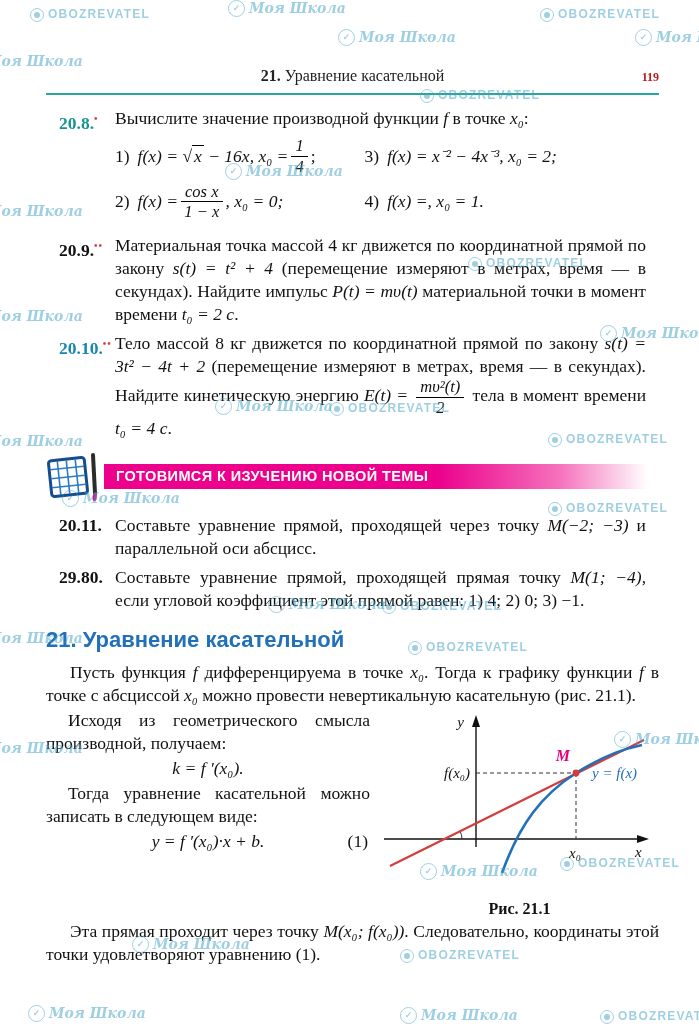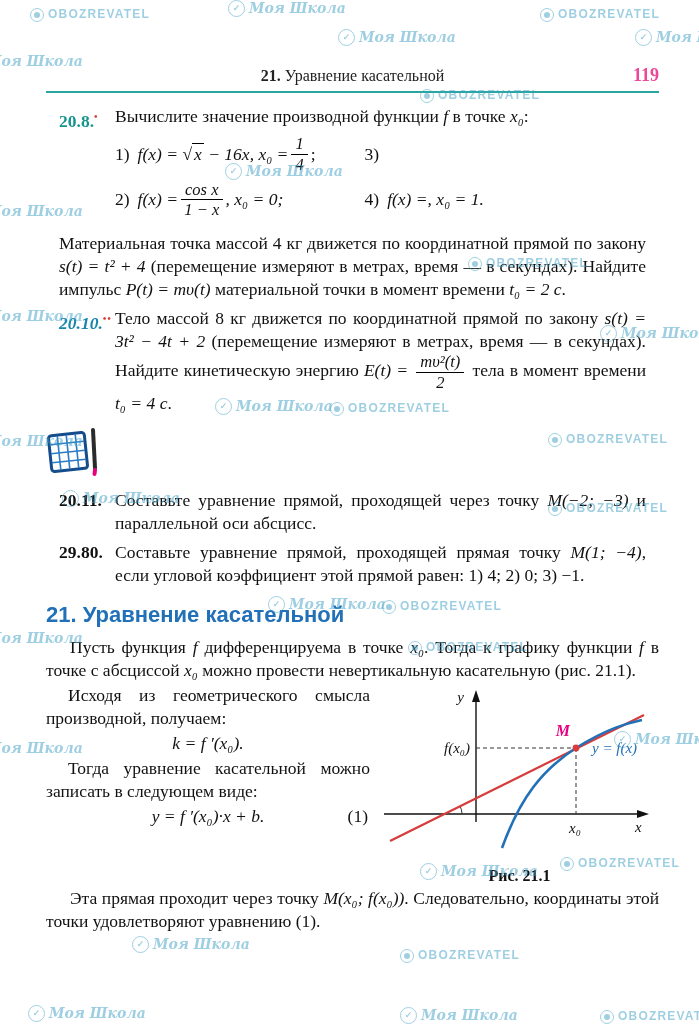--- a/index.html
+++ b/index.html
@@ -5,28 +5,28 @@
   html,body{margin:0;padding:0;background:#e8e8e8;}
   .page{position:relative;width:699px;height:1024px;background:#ffffff;overflow:hidden;
         font-family:"Liberation Serif",serif;font-size:17.5px;line-height:23px;color:#111;}
   .content{position:absolute;left:46px;top:64px;width:613px;}
 
   
   .header-row{display:flex;align-items:baseline;font-size:16px;}
   .h-spacer{width:70px;flex:none;}
   .h-title{flex:1;text-align:center;color:#222;}
   .h-title b{font-weight:bold;}
-  .h-page{width:70px;flex:none;text-align:right;font-weight:bold;font-size:18px;color:#ec4899;}
+  .h-page{width:70px;flex:none;text-align:right;font-weight:bold;font-size:12px;color:#b91c1c;}
   .rule{border-bottom:2px solid #2aa6a0;margin-top:4px;margin-bottom:12px;}
 
   
   .prob{display:flex;margin:2px 13px 6px;}
   .pnum{flex:none;width:56px;font-weight:bold;white-space:nowrap;}
   .pnum.teal{color:#17948e;}
-  .pnum.teal2{color:#1886ad;font-style:italic;}
+  .pnum.teal2{color:#1886ad;}
   .stars{color:#d63c3c;font-size:10px;letter-spacing:1px;}
   .pbody{flex:1;text-align:justify;}
   .mi{font-style:italic;}
   .blue-f{color:#2170b8;font-style:italic;}
 
   
   .frac{display:inline-flex;flex-direction:column;align-items:center;vertical-align:middle;
         line-height:1.08;margin:0 3px;font-style:italic;font-size:16.5px;}
   .frac .num{border-bottom:1.3px solid #000;padding:0 4px 1px;}
   .frac .den{padding-top:1px;}
@@ -55,21 +55,21 @@
   .para{text-align:justify;text-indent:24px;margin:0 0 2px;}
 
   
   .twocol{display:flex;margin-top:2px;}
   .col-text{width:324px;flex:none;text-align:justify;}
   .col-text .para{text-indent:22px;}
   .col-fig{flex:1;padding-left:10px;padding-top:2px;}
   .formula-line{position:relative;text-align:center;margin:1px 0 2px;}
   .ftag{position:absolute;right:2px;top:0;}
 
-  .fig-caption{text-align:center;font-weight:bold;font-size:16px;margin-top:0;}
+  .fig-caption{text-align:center;font-weight:bold;font-size:16px;margin-top:8px;}
 
   
   .axis{stroke:#111;stroke-width:1.4;}
   .dash{stroke:#333;stroke-width:1;stroke-dasharray:4 3;}
   .curve{stroke:#2170b8;stroke-width:2.6;fill:none;}
   .tangent{stroke:#d63c3c;stroke-width:2.2;}
   .arc{stroke:#333;stroke-width:1;fill:none;}
   .lbl{font-family:"Liberation Serif",serif;font-size:15px;fill:#111;}
   .it{font-style:italic;}
   .lblM{font-family:"Liberation Serif",serif;font-size:16px;font-style:italic;font-weight:bold;fill:#e6007e;}
@@ -109,20 +109,21 @@
               <span class="ilabel">1)</span>
               <span class="mi"><span>f(x) = </span><span class="sqrt"><span class="rad">√</span><span class="sqrt-arg">x</span></span><span> − 16x,</span><span>  x₀ = </span></span>
               <span class="frac">
                   <span class="num">1</span>
                   <span class="den">4</span>
                 </span>
               <span>;</span>
             </div>
             <div class="item">
               <span class="ilabel">3)</span>
+              <span class="mi">f(x) = x⁻² − 4x⁻³,  x₀ = 2;</span>
             </div>
           </div>
           <div class="irow">
             <div class="item left">
               <span class="ilabel">2)</span>
               <span class="mi">f(x) = </span>
               <span class="frac">
                   <span class="num">cos x</span>
                   <span class="den">1 − x</span>
                 </span>
@@ -132,20 +133,21 @@
               <span class="ilabel">4)</span>
               <span class="mi">f(x) = </span>
               <span class="mi">,  x₀ = 1.</span>
             </div>
           </div>
         </div>
       </div>
     </div>
 
     <div class="prob">
+      <div class="pnum"><span>20.9.</span><sup class="stars">••</sup></div>
       <div class="pbody"><span>Материальная точка массой 4 кг движется по координатной прямой по закону </span><span class="mi">s(t) = t² + 4</span><span> (перемещение измеряют в метрах, время — в секундах). Найдите импульс </span><span class="mi">P(t) = mυ(t)</span><span> материальной точки в момент времени </span><span class="mi">t₀ = 2 с</span><span>.</span></div>
     </div>
 
     <div class="prob">
       <div class="pnum teal2"><span>20.10.</span><sup class="stars">••</sup></div>
       <div class="pbody"><span>Тело массой 8 кг движется по координатной прямой по закону </span><span class="mi">s(t) = 3t² − 4t + 2</span><span> (перемещение измеряют в метрах, время — в секундах). Найдите кинетическую энергию </span><span class="mi">E(t) =</span>
         <span class="frac">
             <span class="num">mυ²(t)</span>
             <span class="den">2</span>
           </span><span> тела в момент времени </span><span class="mi">t₀ = 4 с</span><span>.</span></div>
@@ -159,20 +161,23 @@
             <line x1="13" y1="9" x2="13" y2="43" stroke="#2b7cc4" stroke-width="1.6"></line>
             <line x1="22" y1="9" x2="22" y2="43" stroke="#2b7cc4" stroke-width="1.6"></line>
             <line x1="31" y1="9" x2="31" y2="43" stroke="#2b7cc4" stroke-width="1.6"></line>
             <line x1="5" y1="17" x2="39" y2="17" stroke="#2b7cc4" stroke-width="1.6"></line>
             <line x1="5" y1="26" x2="39" y2="26" stroke="#2b7cc4" stroke-width="1.6"></line>
             <line x1="5" y1="35" x2="39" y2="35" stroke="#2b7cc4" stroke-width="1.6"></line>
           </g>
           <line x1="47" y1="4" x2="49" y2="42" stroke="#2b2b2b" stroke-width="4" stroke-linecap="round"></line>
           <line x1="49" y1="44" x2="48.5" y2="48" stroke="#e6007e" stroke-width="4" stroke-linecap="round"></line>
         </svg>
+      </div>
+      <div class="banner-bar">
+        <span class="banner-text">ГОТОВИМСЯ К ИЗУЧЕНИЮ НОВОЙ ТЕМЫ</span>
       </div>
     </div>
 
     <div class="prob">
       <div class="pnum"><span>20.11.</span></div>
       <div class="pbody"><span>Составьте уравнение прямой, проходящей через точку </span><span class="mi">M(−2; −3)</span><span> и параллельной оси абсцисс.</span></div>
     </div>
 
     <div class="prob">
       <div class="pnum"><span>29.80.</span></div>

